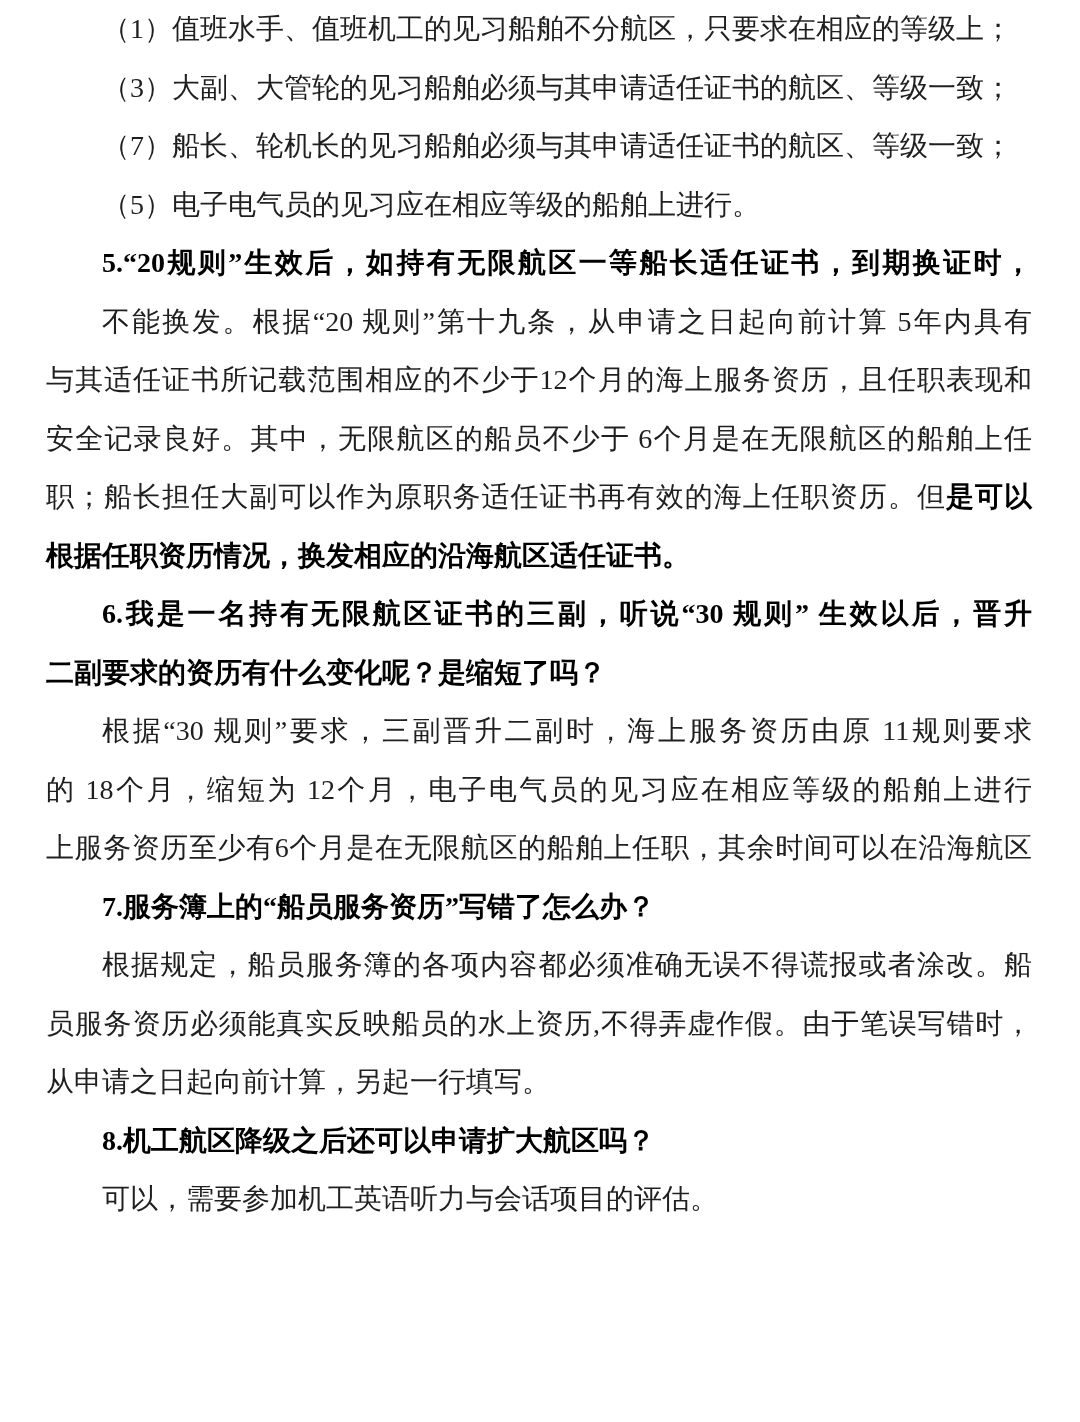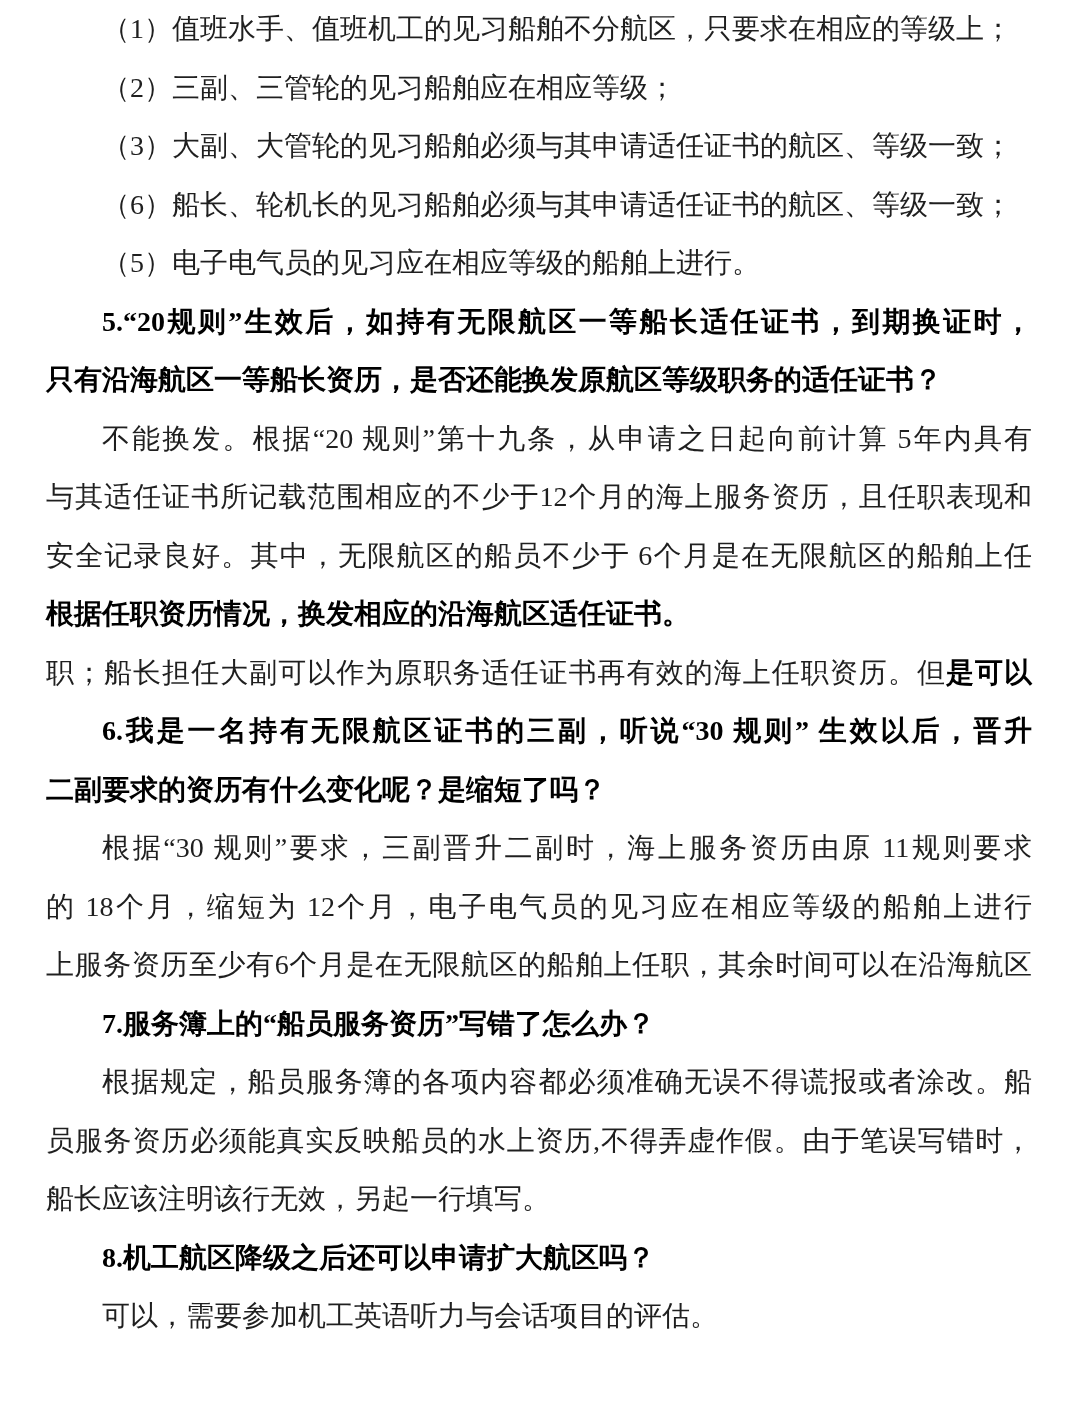--- a/index.html
+++ b/index.html
@@ -50,58 +50,54 @@
 </style>
 </head>
 <body>
 
 <div class="page">
   <div class="doc">
       <div class="block list-item">
         <div class="line indent"><span class="run">（1）值班水手、值班机工的见习船舶不分航区，只要求在相应的等级上；</span></div>
       </div>
       <div class="block list-item">
-        <div class="line indent"><span class="run">（2）三副、三管轮的见习船舶应在相应等级；</span></div>
-      </div>
-      <div class="block list-item">
         <div class="line indent"><span class="run">（3）大副、大管轮的见习船舶必须与其申请适任证书的航区、等级一致；</span></div>
       </div>
       <div class="block list-item">
-        <div class="line indent"><span class="run">（6）船长、轮机长的见习船舶必须与其申请适任证书的航区、等级一致；</span></div>
+        <div class="line indent"><span class="run">（7）船长、轮机长的见习船舶必须与其申请适任证书的航区、等级一致；</span></div>
       </div>
       <div class="block list-item">
         <div class="line indent"><span class="run">（5）电子电气员的见习应在相应等级的船舶上进行。</span></div>
       </div>
       <div class="block question">
         <div class="line indent full"><span class="run">5.“20规则”生效后，如持有无限航区一等船长适任证书，到期换证时，</span></div>
-        <div class="line"><span class="run">只有沿海航区一等船长资历，是否还能换发原航区等级职务的适任证书？</span></div>
       </div>
       <div class="block answer">
         <div class="line indent full"><span class="run">不能换发。根据“20 规则”第十九条，从申请之日起向前计算 5年内具有</span></div>
         <div class="line full"><span class="run">与其适任证书所记载范围相应的不少于12个月的海上服务资历，且任职表现和</span></div>
         <div class="line full"><span class="run">安全记录良好。其中，无限航区的船员不少于 6个月是在无限航区的船舶上任</span></div>
+        <div class="line full"><span class="run">职；船长担任大副可以作为原职务适任证书再有效的海上任职资历。但</span><span class="run b">是可以</span></div>
         <div class="line"><span class="run b">根据任职资历情况，换发相应的沿海航区适任证书。</span></div>
-        <div class="line full"><span class="run">职；船长担任大副可以作为原职务适任证书再有效的海上任职资历。但</span><span class="run b">是可以</span></div>
       </div>
       <div class="block question">
         <div class="line indent full"><span class="run">6.我是一名持有无限航区证书的三副，听说“30 规则” 生效以后，晋升</span></div>
         <div class="line"><span class="run">二副要求的资历有什么变化呢？是缩短了吗？</span></div>
       </div>
       <div class="block answer">
         <div class="line indent full"><span class="run">根据“30 规则”要求，三副晋升二副时，海上服务资历由原 11规则要求</span></div>
         <div class="line full"><span class="run">的 18个月，缩短为 12个月，电子电气员的见习应在相应等级的船舶上进行</span></div>
         <div class="line full"><span class="run">上服务资历至少有6个月是在无限航区的船舶上任职，其余时间可以在沿海航区</span></div>
       </div>
       <div class="block question">
         <div class="line indent"><span class="run">7.服务簿上的“船员服务资历”写错了怎么办？</span></div>
       </div>
       <div class="block answer">
         <div class="line indent full"><span class="run">根据规定，船员服务簿的各项内容都必须准确无误不得谎报或者涂改。船</span></div>
         <div class="line full"><span class="run">员服务资历必须能真实反映船员的水上资历,不得弄虚作假。由于笔误写错时，</span></div>
-        <div class="line"><span class="run">船长应该注明该行无效，另起一行填写。</span></div>
+        <div class="line"><span class="run">从申请之日起向前计算，另起一行填写。</span></div>
       </div>
       <div class="block question">
         <div class="line indent"><span class="run">8.机工航区降级之后还可以申请扩大航区吗？</span></div>
       </div>
       <div class="block answer">
         <div class="line indent"><span class="run">可以，需要参加机工英语听力与会话项目的评估。</span></div>
       </div>
     </div>
 </div>
 

